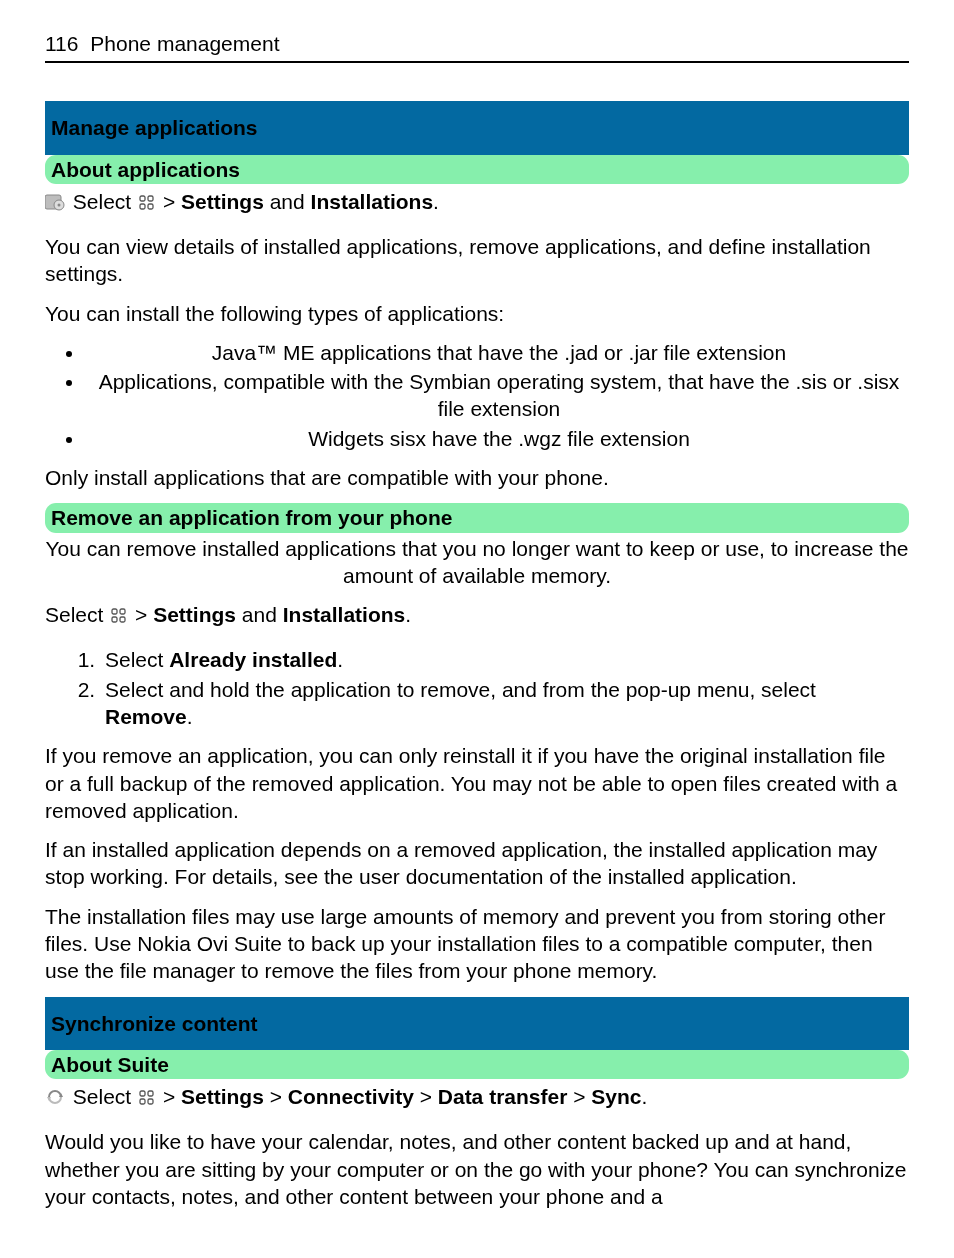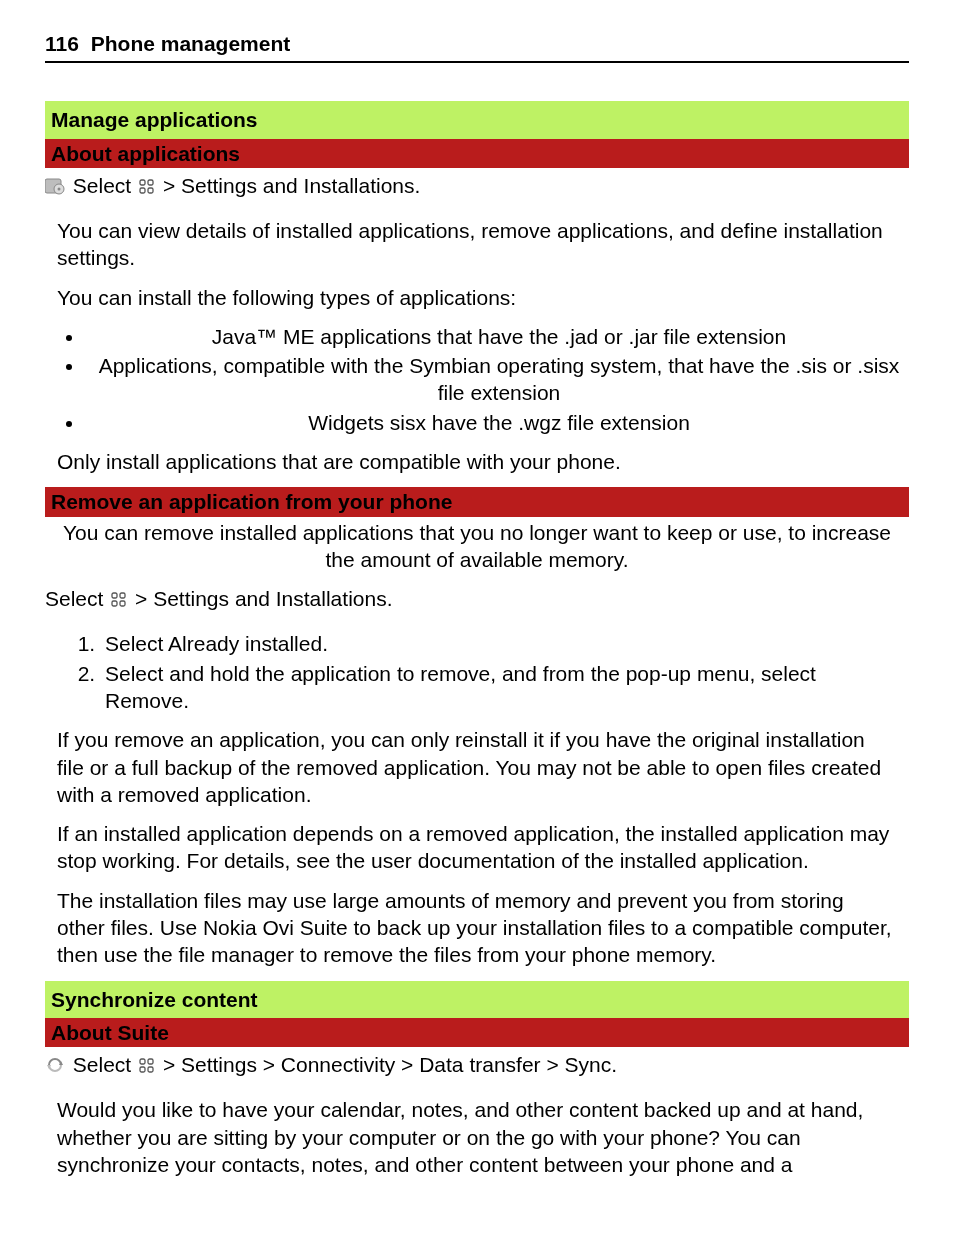--- a/index.html
+++ b/index.html
@@ -9,52 +9,53 @@
     padding: 30px 45px;
     color: #000;
     line-height: 1.3;
     width: 954px;
     box-sizing: border-box;
   }
   .page-header {
     border-bottom: 2.5px solid #000;
     padding-bottom: 4px;
     margin-bottom: 38px;
-    font-weight: bold;
+    font-weight: normal;
   }
   .page-number { display:inline; }
   .page-title { display:inline; margin-left:6px; }
   .h1 {
-    background: #bef264;
+    background: #0369a1;
     font-weight: bold;
-    padding: 5px 6px;
+    padding: 13px 6px;
     margin-top: 6px;
   }
   .h2 {
-    background: #b91c1c;
+    background: #86efac;
     font-weight: bold;
     padding: 1px 6px;
+    border-radius: 11px;
   }
-  .para { margin: 12px 12px; }
+  .para { margin: 12px 0; }
   .select-line { margin: 4px 0 16px 0; }
   .select-line .leading-icon {
     display:inline-block;
     vertical-align:middle;
     margin-right:2px;
   }
   .menu-icon {
     display:inline-block;
     vertical-align:middle;
     margin: 0 2px;
   }
   ul.bullets { list-style: disc; padding-left: 40px; margin:12px 0;text-align:center; }
   ul.bullets li { padding-left:4px; margin:2px 0; }
   ol.steps { padding-left: 40px; margin:12px 0; }
   ol.steps li { padding-left:4px; margin:2px 16px; }
-  b { font-weight:normal; }
+  b { font-weight:bold; }
 </style>
 </head>
 <body>
 
 <div class="page-header">
   <span class="page-number">116</span>
   <span class="page-title">Phone management</span>
 </div>
 
 <div class="h1">Manage applications</div>

